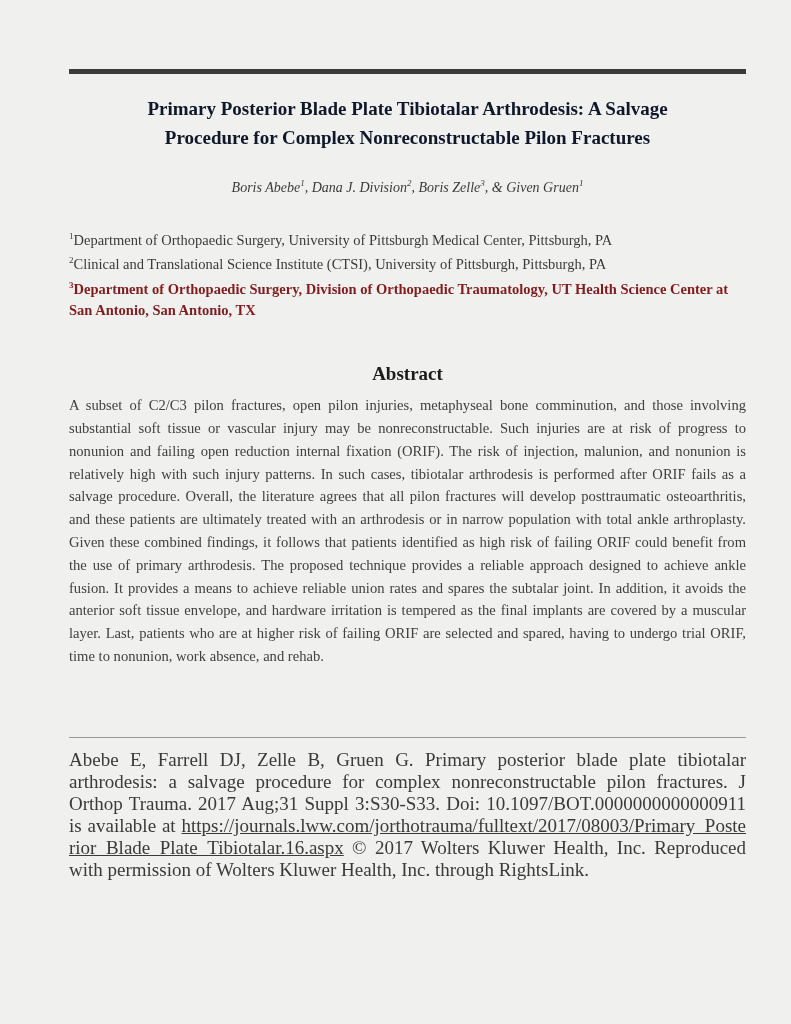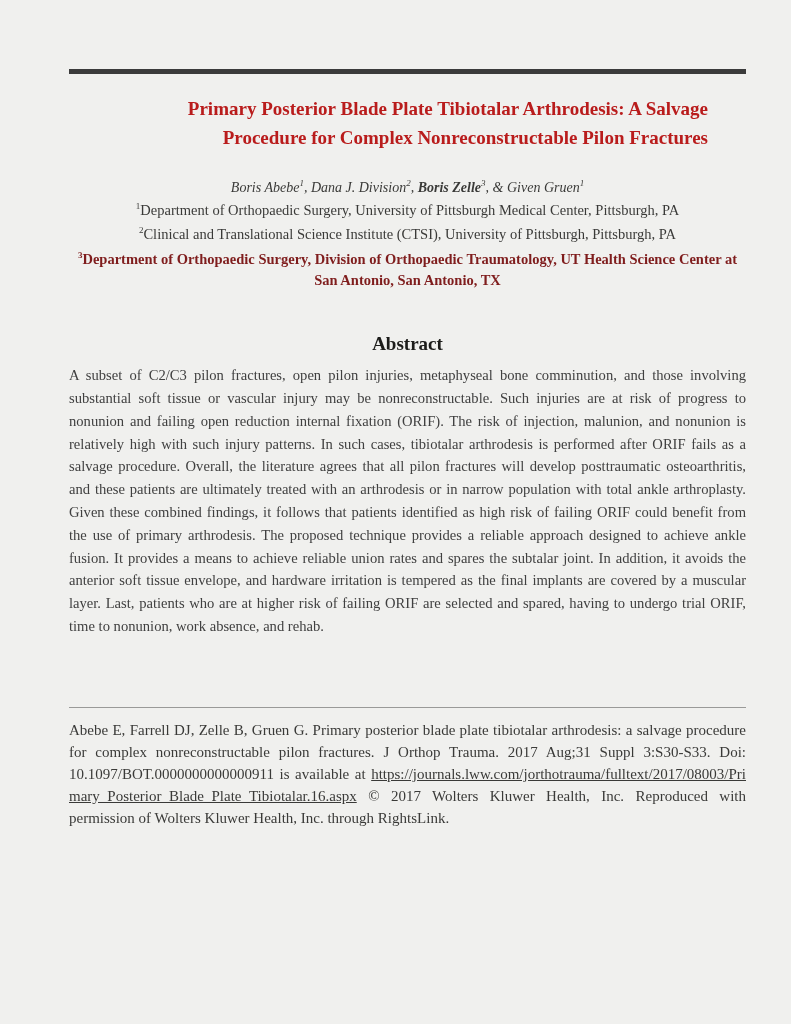--- a/index.html
+++ b/index.html
@@ -23,39 +23,39 @@
   .top-rule {
     height: 5px;
     background: #3b3b3b;
     margin: 0;
   }
   .title {
     margin: 20px 38px 0 38px;
     font-size: 19px;
     line-height: 29px;
     font-weight: bold;
-    text-align: right;
-    color: #b91c1c;
+    text-align: center;
+    color: #0f172a;
   }
   .authors {
     margin: 26px 0 0 0;
     text-align: center;
     font-style: italic;
     font-size: 14px;
     color: #3a3a38;
   }
   .authors sup {
     font-size: 9px;
     font-style: italic;
   }
   .affiliations {
+    margin-top: 30px;
     font-size: 14.5px;
     line-height: 21px;
     color: #3a3a38;
-    text-align: center;
   }
   .affiliation { margin: 0; }
   .affiliation.bold { font-weight: bold; color: #7f1d1d; }
   .affiliation sup { font-size: 9px; }
   .abstract-heading {
     margin: 42px 0 0 0;
     font-size: 19px;
     font-weight: bold;
     text-align: center;
     color: #1c1c1a;
@@ -67,41 +67,41 @@
     text-align: justify;
     color: #404040;
   }
   .divider {
     border: none;
     border-top: 1px solid #9a9a98;
     margin: 69px 0 0 0;
   }
   .citation {
     margin: 11px 0 0 0;
-    font-size: 15px;
+    font-size: 19px;
     line-height: 22px;
     text-align: justify;
     color: #3a3a38;
   }
   .citation a {
     color: #3a3a38;
     text-decoration: underline;
     word-break: break-all;
   }
 </style>
 </head>
 <body>
 
 <div class="page">
 
   <div class="top-rule"></div>
 
   <h1 class="title">Primary Posterior Blade Plate Tibiotalar Arthrodesis: A Salvage Procedure for Complex Nonreconstructable Pilon Fractures</h1>
 
-  <p class="authors"><span>Boris Abebe</span><sup>1</sup>, <span>Dana J. Division</span><sup>2</sup>, <span style="font-weight: bold;">Boris Zelle</span><sup>3</sup>, &amp; <span>Given Gruen</span><sup>1</sup></p>
+  <p class="authors"><span>Boris Abebe</span><sup>1</sup>, <span>Dana J. Division</span><sup>2</sup>, <span style="font-weight: normal;">Boris Zelle</span><sup>3</sup>, &amp; <span>Given Gruen</span><sup>1</sup></p>
 
   <div class="affiliations">
       <div class="affiliation"><sup>1</sup>Department of Orthopaedic Surgery, University of Pittsburgh Medical Center, Pittsburgh, PA</div>
       <div class="affiliation"><sup>2</sup>Clinical and Translational Science Institute (CTSI), University of Pittsburgh, Pittsburgh, PA</div>
       <div class="affiliation bold"><sup>3</sup>Department of Orthopaedic Surgery, Division of Orthopaedic Traumatology, UT Health Science Center at San Antonio, San Antonio, TX</div>
     </div>
 
   <h2 class="abstract-heading">Abstract</h2>
 
   <p class="abstract-body">A subset of C2/C3 pilon fractures, open pilon injuries, metaphyseal bone comminution, and those involving substantial soft tissue or vascular injury may be nonreconstructable. Such injuries are at risk of progress to nonunion and failing open reduction internal fixation (ORIF). The risk of injection, malunion, and nonunion is relatively high with such injury patterns.  In such cases, tibiotalar arthrodesis is performed after ORIF fails as a salvage procedure. Overall, the literature agrees that all pilon fractures will develop posttraumatic osteoarthritis, and these patients are ultimately treated with an arthrodesis or in narrow population with total ankle arthroplasty. Given these combined findings, it follows that patients identified as high risk of failing ORIF could benefit from the use of primary arthrodesis. The proposed technique provides a reliable approach designed to achieve ankle fusion. It provides a means to achieve reliable union rates and spares the subtalar joint. In addition, it avoids the anterior soft tissue envelope, and hardware irritation is tempered as the final implants are covered by a muscular layer. Last, patients who are at higher risk of failing ORIF are selected and spared, having to undergo trial ORIF, time to nonunion, work absence, and rehab.</p>

